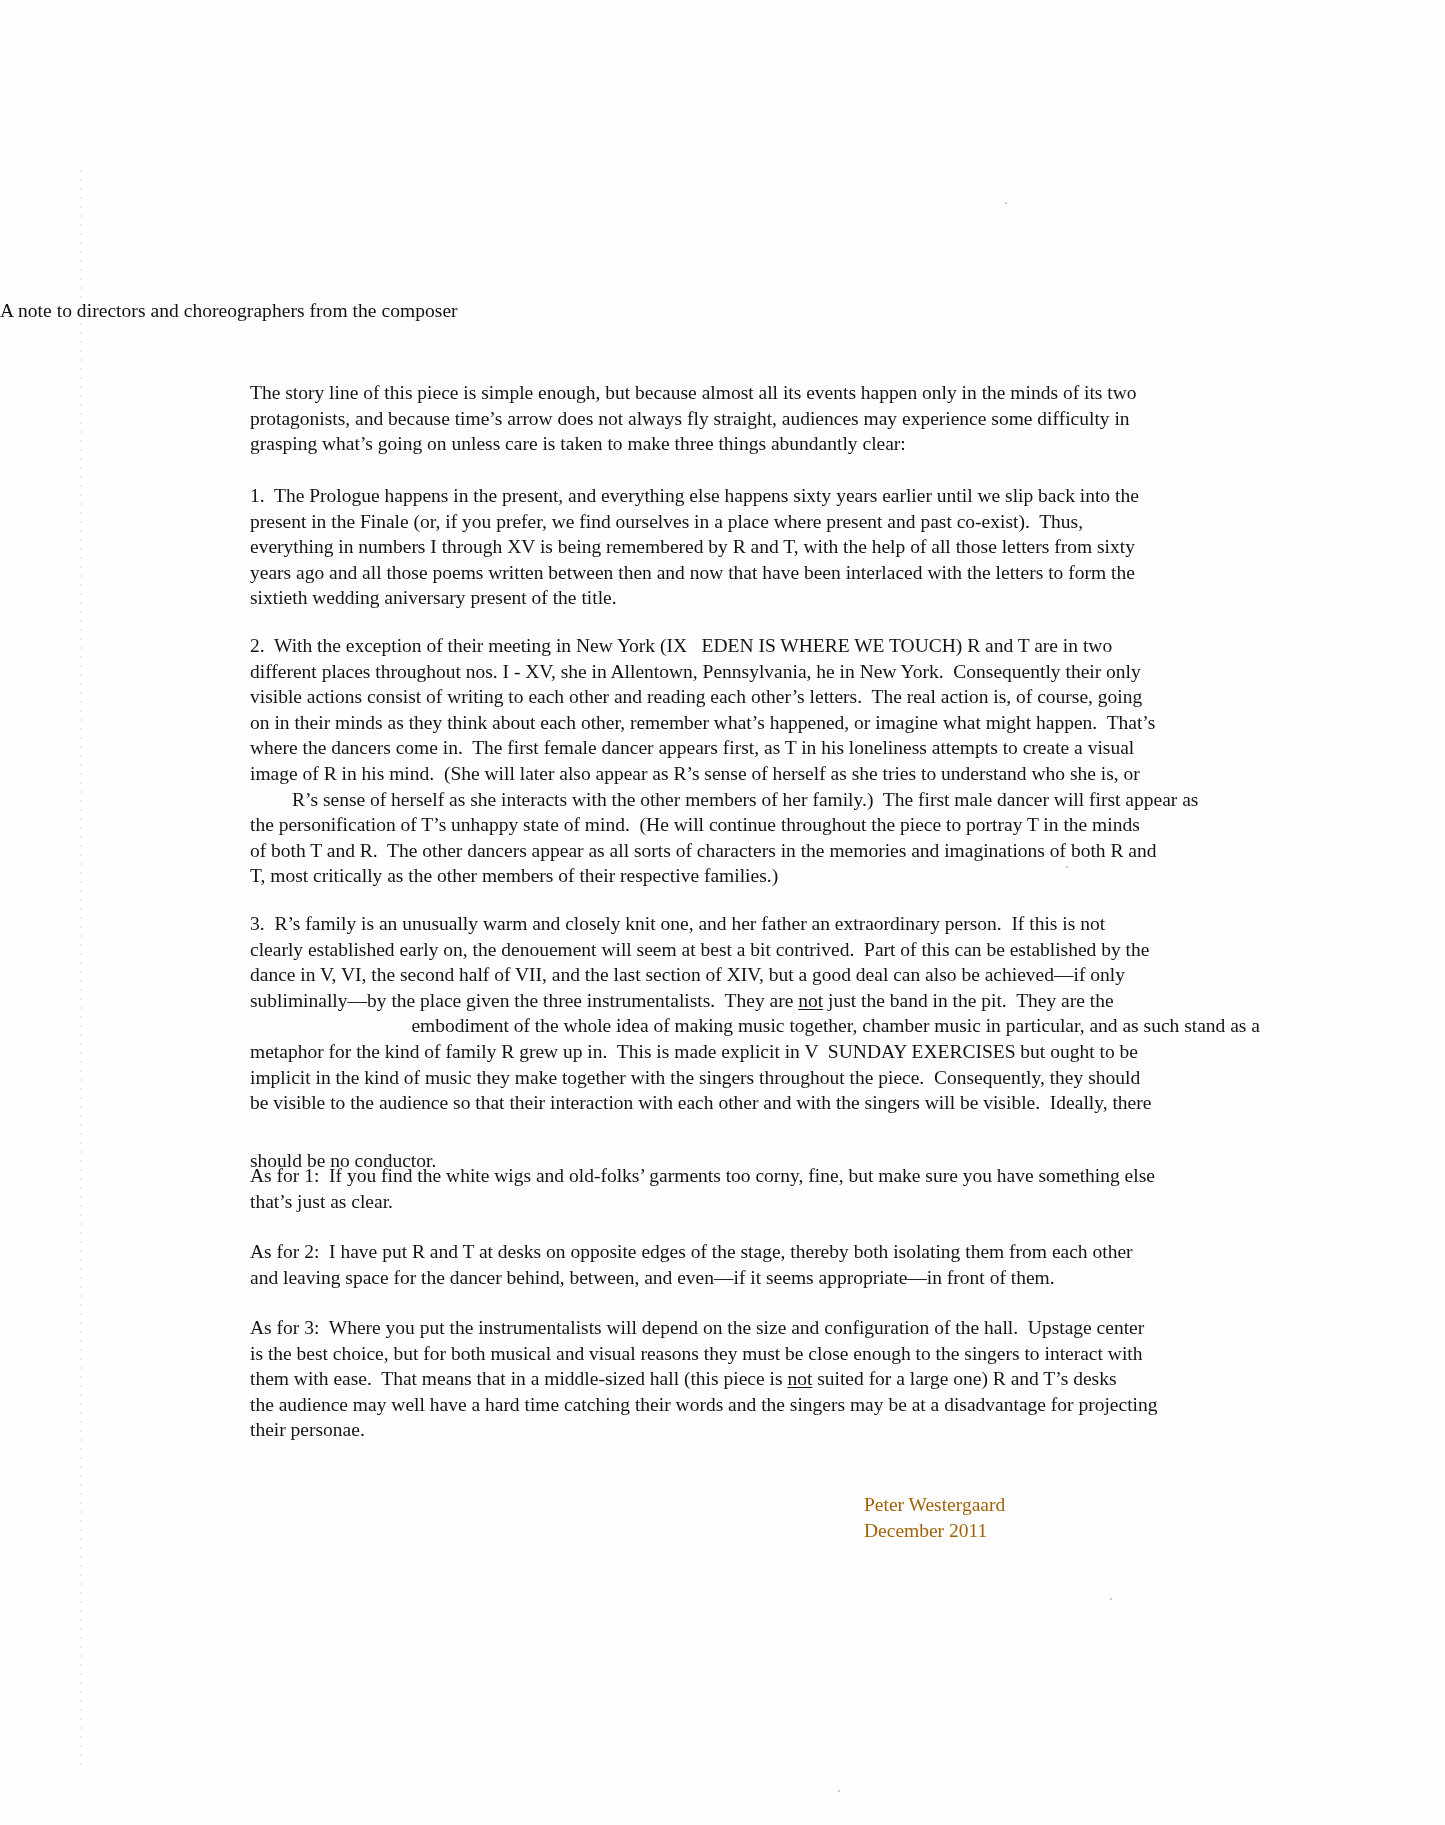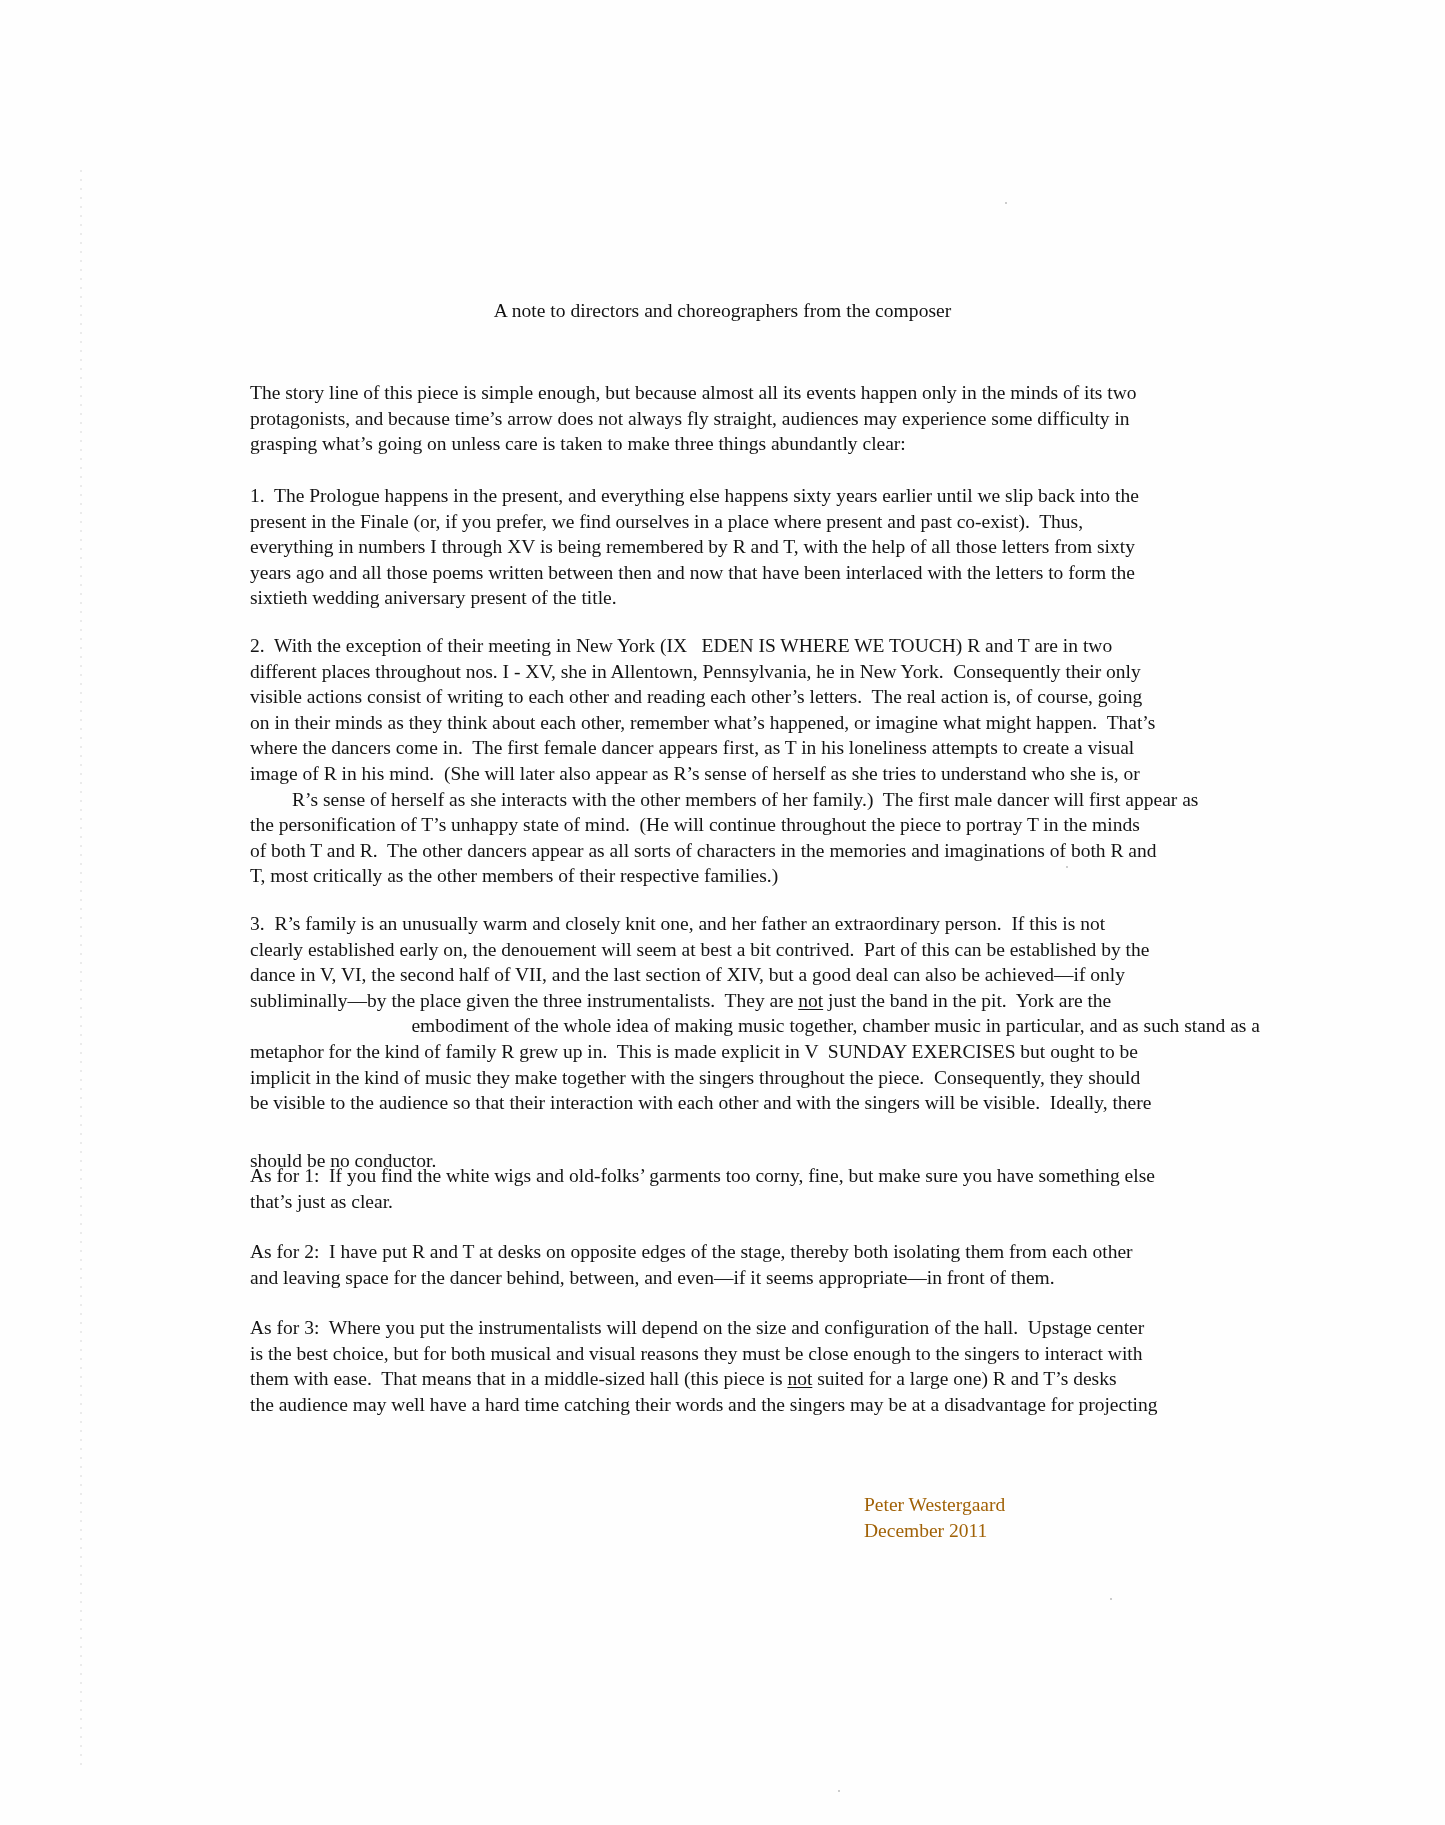--- a/index.html
+++ b/index.html
@@ -1,20 +1,20 @@
 <!DOCTYPE html>
 <html><head>
 <meta charset="utf-8">
 <style>
   html, body { margin: 0; padding: 0; background: #ffffff; }
   body { width: 1445px; height: 1825px; position: relative; overflow: hidden; }
   .page { position: absolute; left: 0; top: 0; width: 1445px; height: 1825px; background: #fefefe; }
   .title {
     position: absolute; left: 0; width: 1445px; top: 300px;
-    text-align: center; font-family: "Liberation Serif", serif; font-size: 19.5px;
+    font-family: "Liberation Serif", serif; font-size: 19.5px;
     color: #111; letter-spacing: 0.05px;
   }
   .block { position: absolute; left: 250px; width: 1010px; font-family: "Liberation Serif", serif; font-size: 19.5px; color: #141414; }
   .line { display: block; height: 25.6px; line-height: 25.6px; white-space: nowrap; }
   .u { text-decoration: underline; text-underline-offset: 2px; }
   .sig { position: absolute; left: 864px; font-family: "Liberation Serif", serif; font-size: 19.5px; color: #a16207; }
   .sig .line { height: 26px; line-height: 26px; }
   .margin-dots {
     position: absolute; left: 80px; top: 170px; width: 2px; height: 1600px;
     background-image: linear-gradient(to bottom, rgba(0,0,0,0.12) 0 2px, transparent 2px 9px);
@@ -56,39 +56,40 @@
       <span class="line" style="white-space: pre;">image of R in his mind.  (She will later also appear as R’s sense of herself as she tries to understand who she is, or</span>
       <span class="line" style="white-space: pre; margin-left: 42px;">R’s sense of herself as she interacts with the other members of her family.)  The first male dancer will first appear as</span>
       <span class="line" style="white-space: pre;">the personification of T’s unhappy state of mind.  (He will continue throughout the piece to portray T in the minds</span>
       <span class="line" style="white-space: pre;">of both T and R.  The other dancers appear as all sorts of characters in the memories and imaginations of both R and</span>
       <span class="line" style="white-space: pre;">T, most critically as the other members of their respective families.)</span>
     </div>
   <div class="block" id="p-point-3" style="top:911px">
       <span class="line" style="white-space: pre;">3.  R’s family is an unusually warm and closely knit one, and her father an extraordinary person.  If this is not</span>
       <span class="line" style="white-space: pre;">clearly established early on, the denouement will seem at best a bit contrived.  Part of this can be established by the</span>
       <span class="line" style="white-space: pre;">dance in V, VI, the second half of VII, and the last section of XIV, but a good deal can also be achieved—if only</span>
-      <span class="line" style="white-space: pre;"><span>subliminally—by the place given the three instrumentalists.  They are </span><span class="u">not</span><span> just the band in the pit.  York are the</span></span>
+      <span class="line" style="white-space: pre;"><span>subliminally—by the place given the three instrumentalists.  They are </span><span class="u">not</span><span> just the band in the pit.  They are the</span></span>
       <span class="line" style="white-space: pre; text-align: right;">embodiment of the whole idea of making music together, chamber music in particular, and as such stand as a</span>
       <span class="line" style="white-space: pre;">metaphor for the kind of family R grew up in.  This is made explicit in V  SUNDAY EXERCISES but ought to be</span>
       <span class="line" style="white-space: pre;">implicit in the kind of music they make together with the singers throughout the piece.  Consequently, they should</span>
       <span class="line" style="white-space: pre;">be visible to the audience so that their interaction with each other and with the singers will be visible.  Ideally, there</span>
       <span class="line" style="white-space: pre; margin-top: 32px;">should be no conductor.</span>
     </div>
   <div class="block" id="p-as-for-1" style="top:1163px">
       <span class="line" style="white-space: pre;">As for 1:  If you find the white wigs and old-folks’ garments too corny, fine, but make sure you have something else</span>
       <span class="line" style="white-space: pre;">that’s just as clear.</span>
     </div>
   <div class="block" id="p-as-for-2" style="top:1239px">
       <span class="line" style="white-space: pre;">As for 2:  I have put R and T at desks on opposite edges of the stage, thereby both isolating them from each other</span>
       <span class="line" style="white-space: pre;">and leaving space for the dancer behind, between, and even—if it seems appropriate—in front of them.</span>
     </div>
   <div class="block" id="p-as-for-3" style="top:1315px">
       <span class="line" style="white-space: pre;">As for 3:  Where you put the instrumentalists will depend on the size and configuration of the hall.  Upstage center</span>
       <span class="line" style="white-space: pre;">is the best choice, but for both musical and visual reasons they must be close enough to the singers to interact with</span>
       <span class="line" style="white-space: pre;"><span>them with ease.  That means that in a middle-sized hall (this piece is </span><span class="u">not</span><span> suited for a large one) R and T’s desks</span></span>
       <span class="line" style="white-space: pre;">the audience may well have a hard time catching their words and the singers may be at a disadvantage for projecting</span>
+      <span class="line" style="white-space: pre;">their personae.</span>
     </div>
 
   <div class="sig" style="top:1492px">
     <span class="line" style="white-space: pre;">Peter Westergaard</span>
     <span class="line" style="white-space: pre;">December 2011</span>
   </div>
 </div>
 
 </body></html>

